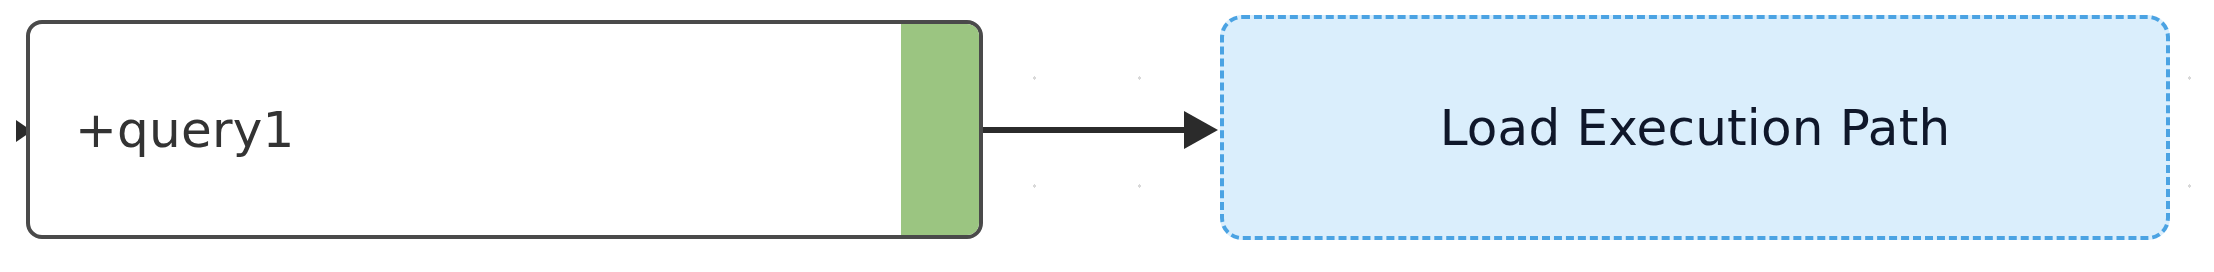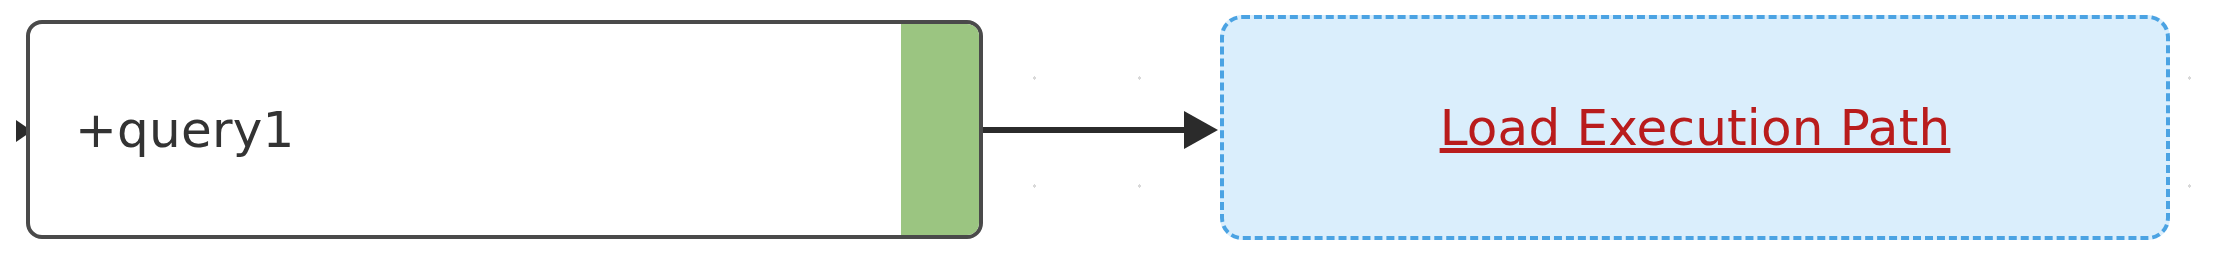--- a/index.html
+++ b/index.html
@@ -108,24 +108,23 @@
     border-radius: 22px;
     background: #daeefc;
     display: flex;
     align-items: center;
     justify-content: center;
   }
 
   .exec-path-label {
     font-size: 50px;
     line-height: 1;
-    color: #b91c1c;
+    color: #0f172a;
     letter-spacing: 0.2px;
     white-space: nowrap;
-    text-decoration: underline;
   }
 </style>
 </head>
 <body>
 
 <div id="canvas">
 
   <div class="inbound-stub"></div>
 
   <div class="query-node">

